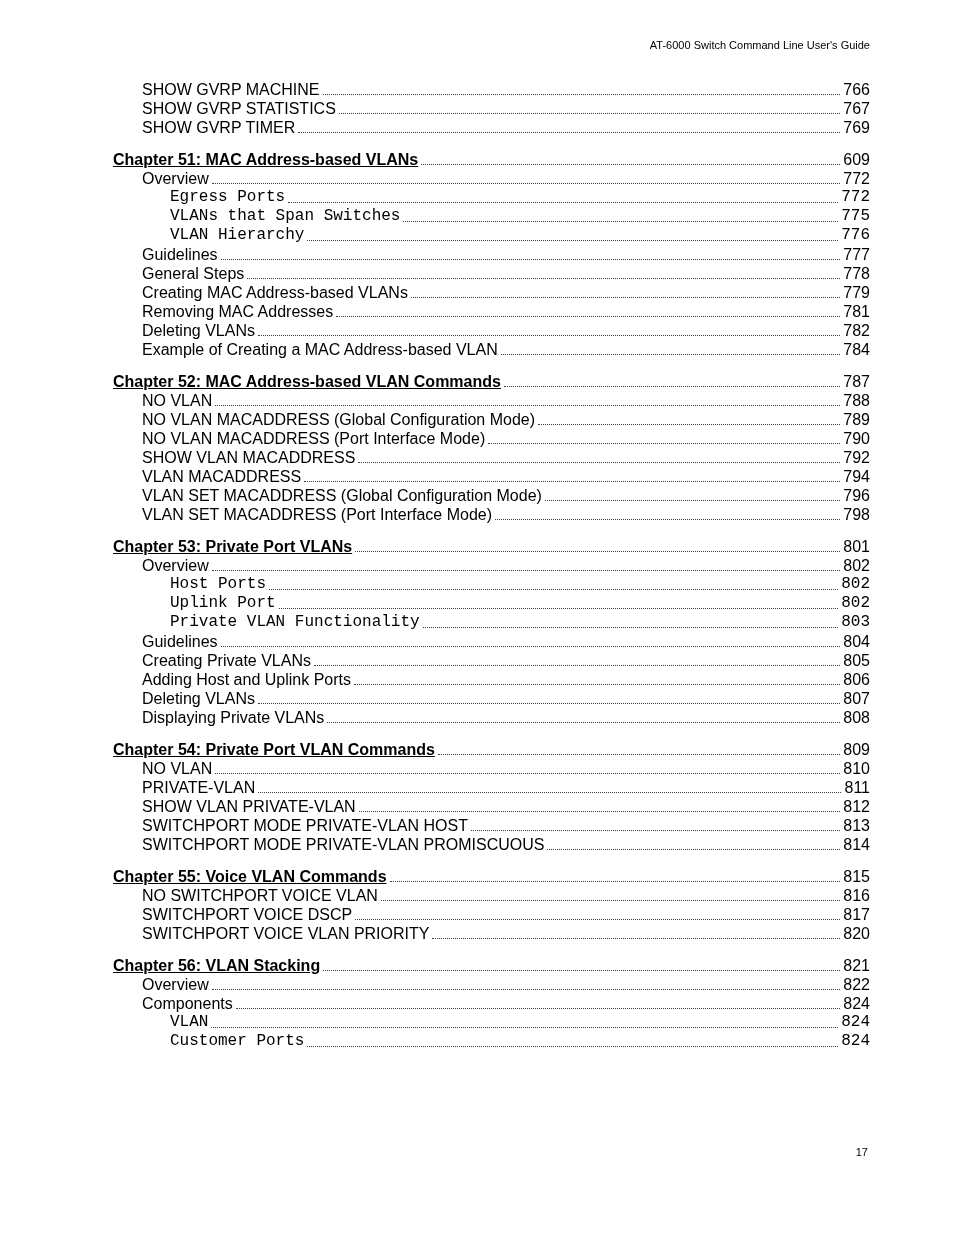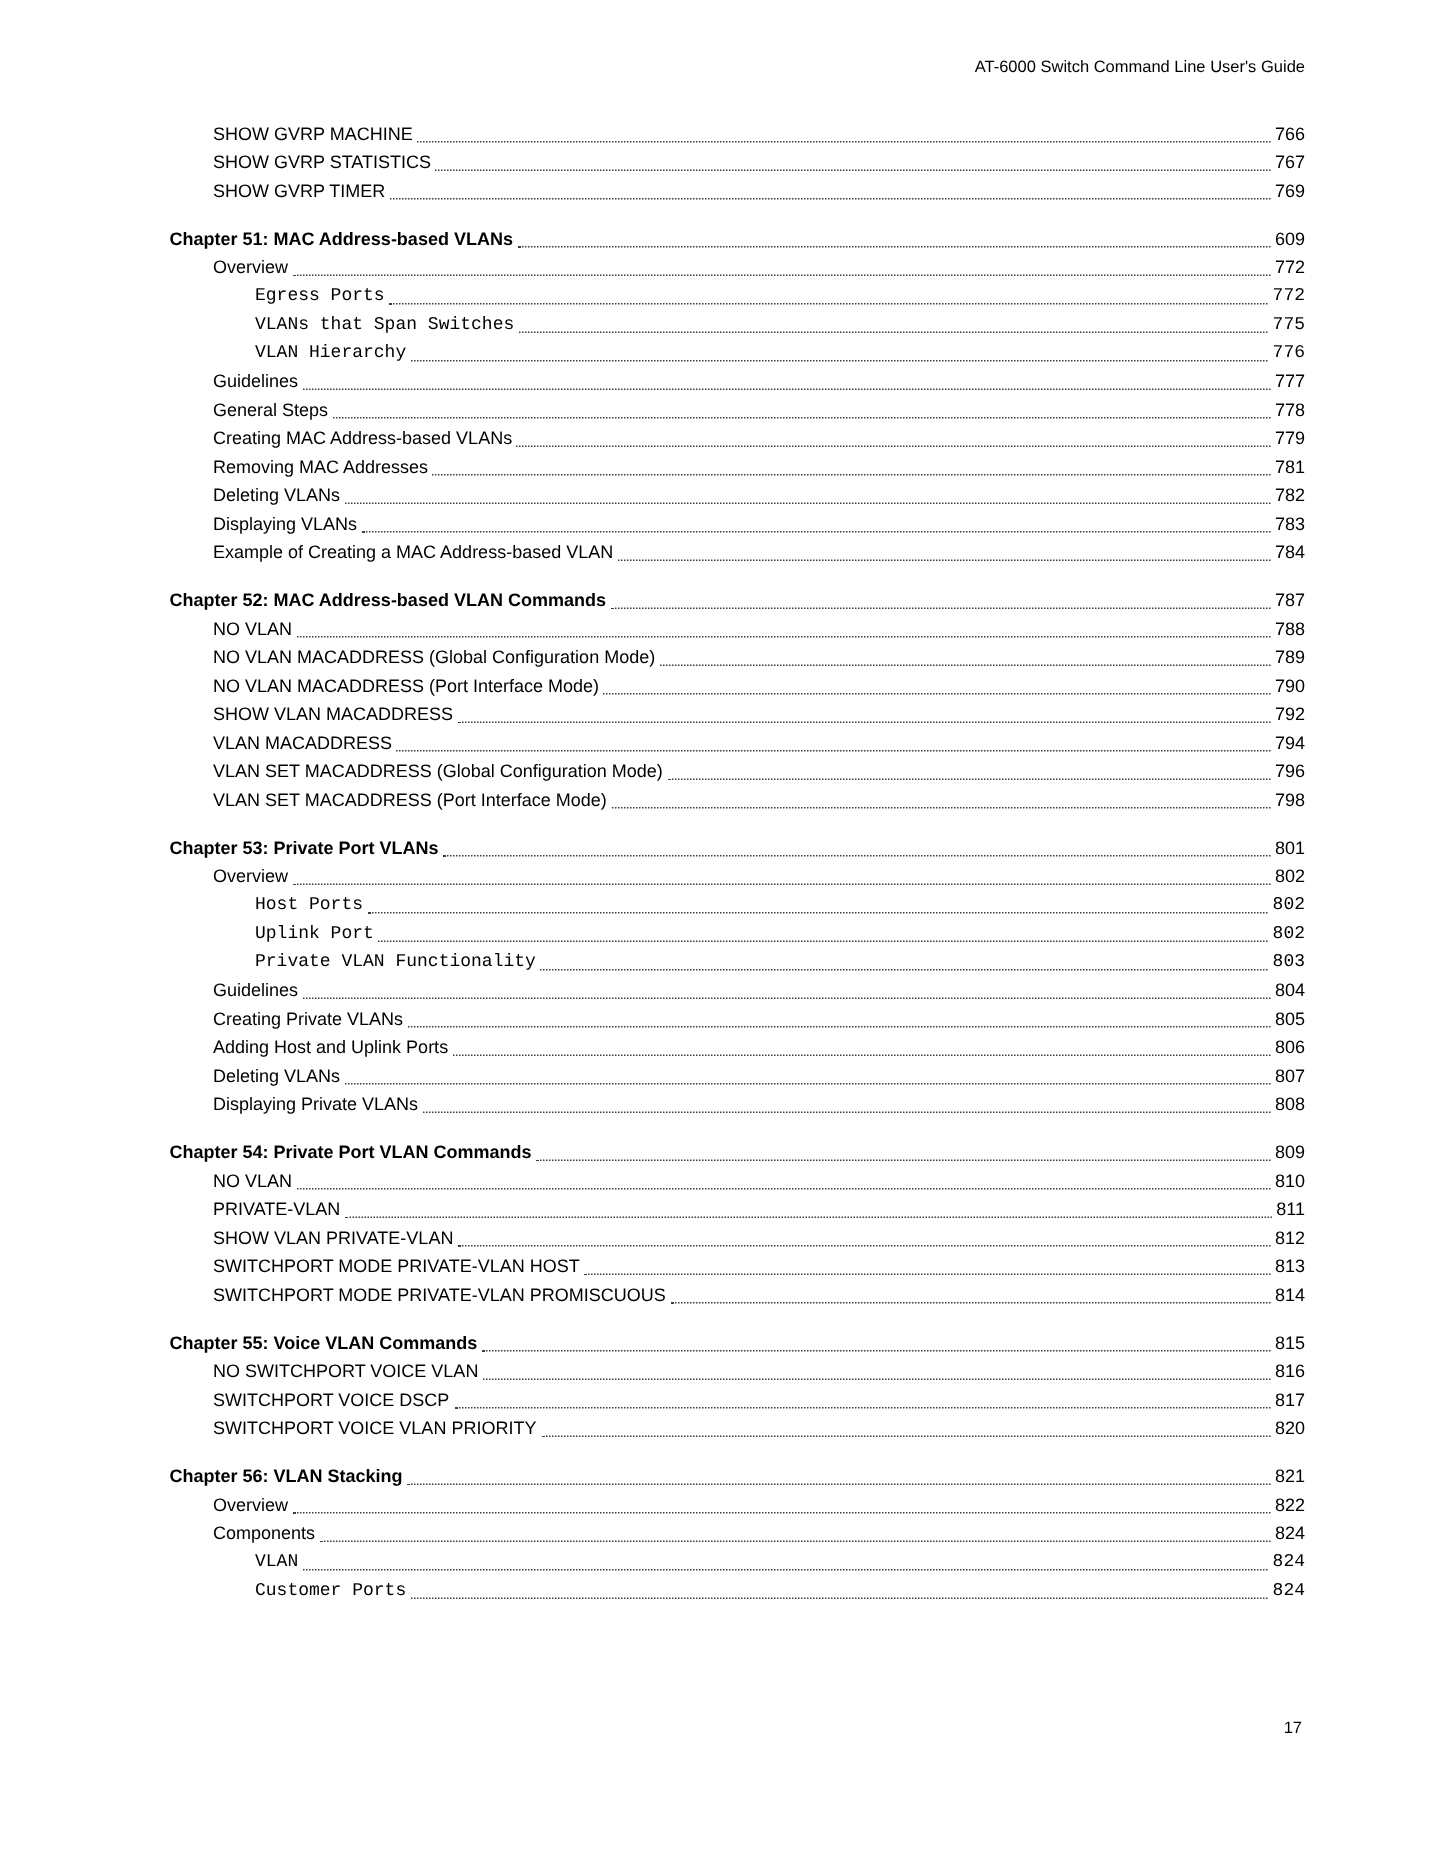--- a/index.html
+++ b/index.html
@@ -27,30 +27,30 @@
     position: absolute;
     top: 80px;
     left: 113px;
     width: 757px;
   }
   .section {
     margin-bottom: 13px;
   }
   .row {
     display: flex;
-    font-size: 12px;
+    font-size: 16px;
     line-height: 19px;
     height: 19px;
   }
   .row .title {
     white-space: nowrap;
   }
   .row.lvl1 { padding-left: 29px; }
   .row.lvl2 { padding-left: 57px; font-family: Liberation Mono, monospace; }
-  .row.chapter .title { font-weight: bold; }
+  .row.chapter .title { font-weight: bold; text-decoration: underline; }
   .leader {
     flex: 1 1 auto;
     min-width: 12px;
     border-bottom: 1.4px dotted #3c3c3c;
     margin: 0 3px 4.5px 3px;
   }
   .page-num {
     white-space: nowrap;
   }
   .page-footer {
@@ -128,25 +128,20 @@
         <span class="title">Removing MAC Addresses</span>
         <span class="leader"></span>
         <span class="page-num">781</span>
       </div>
       <div class="row lvl1">
         <span class="title">Deleting VLANs</span>
         <span class="leader"></span>
         <span class="page-num">782</span>
       </div>
       <div class="row lvl1">
-        <span class="title">Displaying VLANs</span>
-        <span class="leader"></span>
-        <span class="page-num">783</span>
-      </div>
-      <div class="row lvl1">
         <span class="title">Example of Creating a MAC Address-based VLAN</span>
         <span class="leader"></span>
         <span class="page-num">784</span>
       </div>
     </div>
     <div class="section">
       <div class="row lvl0 chapter">
         <span class="title">Chapter 52: MAC Address-based VLAN Commands</span>
         <span class="leader"></span>
         <span class="page-num">787</span>

